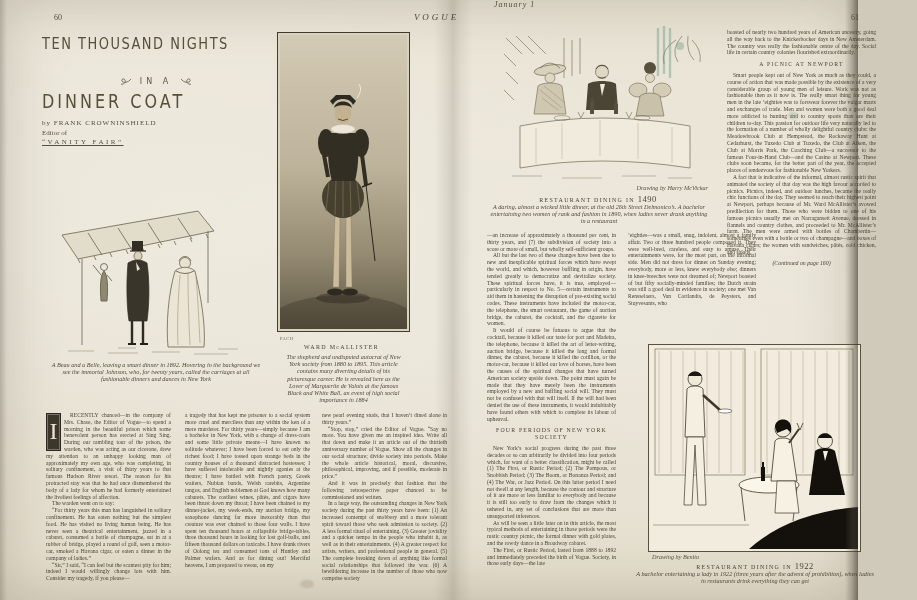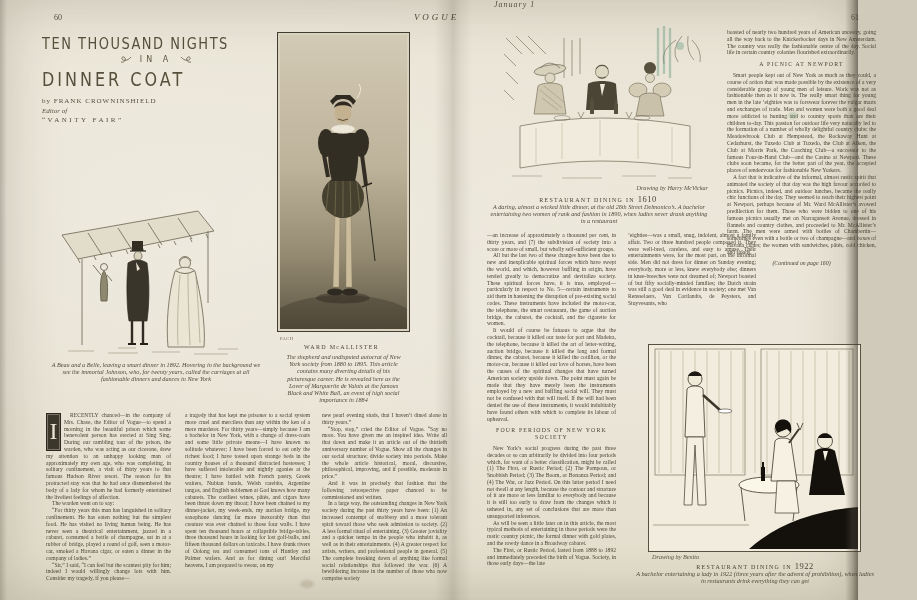--- a/index.html
+++ b/index.html
@@ -15,26 +15,26 @@
     color:#474131;
   }
   .abs{position:absolute;}
   
   .folio{font-size:8px;color:#55503f;}
   .masthead{font-size:9px;letter-spacing:3px;font-style:italic;color:#4e4937;}
   .issuedate{font-size:8px;font-style:italic;letter-spacing:1px;color:#55503f;}
   
   #title-block{left:42px;top:36px;width:228px;text-align:left;color:#55503e;}
   .t-line1{font-family:"DejaVu Sans",sans-serif;font-size:13px;letter-spacing:1.5px;transform:scaleY(1.25);color:#564f3c;}
-  .t-orna-row{margin-top:4px;font-family:"DejaVu Sans",sans-serif;font-size:8px;letter-spacing:4px;color:#5d5642;display:flex;align-items:center;justify-content:center;gap:8px;}
+  .t-orna-row{margin-top:26px;font-family:"DejaVu Sans",sans-serif;font-size:8px;letter-spacing:4px;color:#5d5642;display:flex;align-items:center;justify-content:center;gap:8px;}
   .t-line3{margin-top:6px;font-family:"DejaVu Sans",sans-serif;font-size:16px;letter-spacing:3px;transform:scaleY(1.25);color:#564f3c;}
   .t-sub{margin:18px auto 0;width:170px;font-style:italic;font-size:11.5px;line-height:13px;color:#5b5443;}
   .t-by{margin-top:8px;font-size:7px;letter-spacing:1px;color:#55503f;}
-  .t-role{margin-top:2px;font-size:7px;font-style:italic;color:#5b5443;}
-  .t-mag{margin-top:1px;font-size:7px;letter-spacing:2.5px;color:#55503f;}
+  .t-role{margin-top:2px;font-size:7px;color:#5b5443;}
+  .t-mag{margin-top:1px;font-size:7px;letter-spacing:2.5px;color:#55503f;text-decoration:underline;}
   
   .bodytext{font-size:5.6px;line-height:6.8px;text-align:justify;color:#4a4434;overflow:hidden;}
   .bodytext p{margin:0;text-indent:6px;}
   .bodytext p:first-child{text-indent:0;}
   .colhead{font-size:5.8px;letter-spacing:1.2px;text-align:center;margin:5px 0 4px;color:#4a4434;}
   .caption{font-style:italic;font-size:6.2px;line-height:7.2px;text-align:center;color:#4f4939;}
   .cap-title{font-size:6px;letter-spacing:1.3px;text-align:center;color:#4a4437;}
   .cap-year{font-size:8.5px;letter-spacing:.5px;}
   .artist-line{font-style:italic;font-size:6.2px;color:#55503f;}
   .continued{font-style:italic;font-size:5.8px;text-align:center;margin-top:4px;}
@@ -217,21 +217,21 @@
         <ellipse cx="150" cy="90" rx="8" ry="2.4" fill="none" stroke="#6f6753" stroke-width=".5"></ellipse>
       </g>
       <g stroke="#8a8268" stroke-width=".5">
         <path d="M20,148 l30,0 M70,150 l40,0 M130,148 l34,0 M176,150 l24,0"></path>
       </g>
     </svg>
   </div>
   <div class="abs artist-line" style="left:492px;top:184px;width:216px;text-align:right;">Drawing by Harry McVickar</div>
   <div class="abs cap-title" style="left:478px;top:194px;width:240px;">
     <span>RESTAURANT DINING IN</span>
-    <span class="cap-year">1610</span>
+    <span class="cap-year">1490</span>
   </div>
   <div class="abs caption" style="left:488px;top:203px;width:222px;">A daring, almost a wicked little dinner, at the old 26th Street Delmonico’s. A bachelor entertaining two women of rank and fashion in 1890, when ladies never drank anything in a restaurant</div>
 
   <div class="abs bodytext" style="left:487px;top:232px;width:129px;height:358px;">
     <p>—an increase of approximately a thousand per cent, in thirty years, and (7) the subdivision of society into a score or more of small, but wholly self-sufficient groups.</p>
     <p>All but the last two of these changes have been due to new and inexplicable spiritual forces which have swept the world, and which, however baffling in origin, have tended greatly to democratize and devitalize society. These spiritual forces have, it is true, employed—particularly in respect to No. 5—certain instruments to aid them in hastening the disruption of pre-existing social codes. These instruments have included the motor-car, the telephone, the smart restaurant, the game of auction bridge, the cabaret, the cocktail, and the cigarette for women.</p>
     <p>It would of course be fatuous to argue that the cocktail, because it killed our taste for port and Madeira, the telephone, because it killed the art of letter-writing, auction bridge, because it killed the long and formal dinner, the cabaret, because it killed the cotillion, or the motor-car, because it killed our love of horses, have been the causes of the spiritual changes that have turned American society upside down. The point must again be made that they have merely been the instruments employed by a new and baffling social will. They must not be confused with that will itself. If the will had been denied the use of these instruments, it would indubitably have found others with which to complete its labour of upheaval.</p>
     <div class="colhead">FOUR PERIODS OF NEW YORK SOCIETY</div>
     <p>New York’s social progress during the past three decades or so can arbitrarily be divided into four periods which, for want of a better classification, might be called (1) The First, or Rustic Period; (2) The Pompous, or Snobbish Period; (3) The Boom, or Bonanza Period; and (4) The War, or Jazz Period. On this latter period I need not dwell at any length, because the contour and structure of it are more or less familiar to everybody and because it is still too early to draw from the changes which it ushered in, any set of conclusions that are more than unsupported inferences.</p>
     <p>As will be seen a little later on in this article, the most typical methods of entertaining in those periods were the rustic country picnic, the formal dinner with gold plates, and the rowdy dance in a Broadway cabaret.</p>

